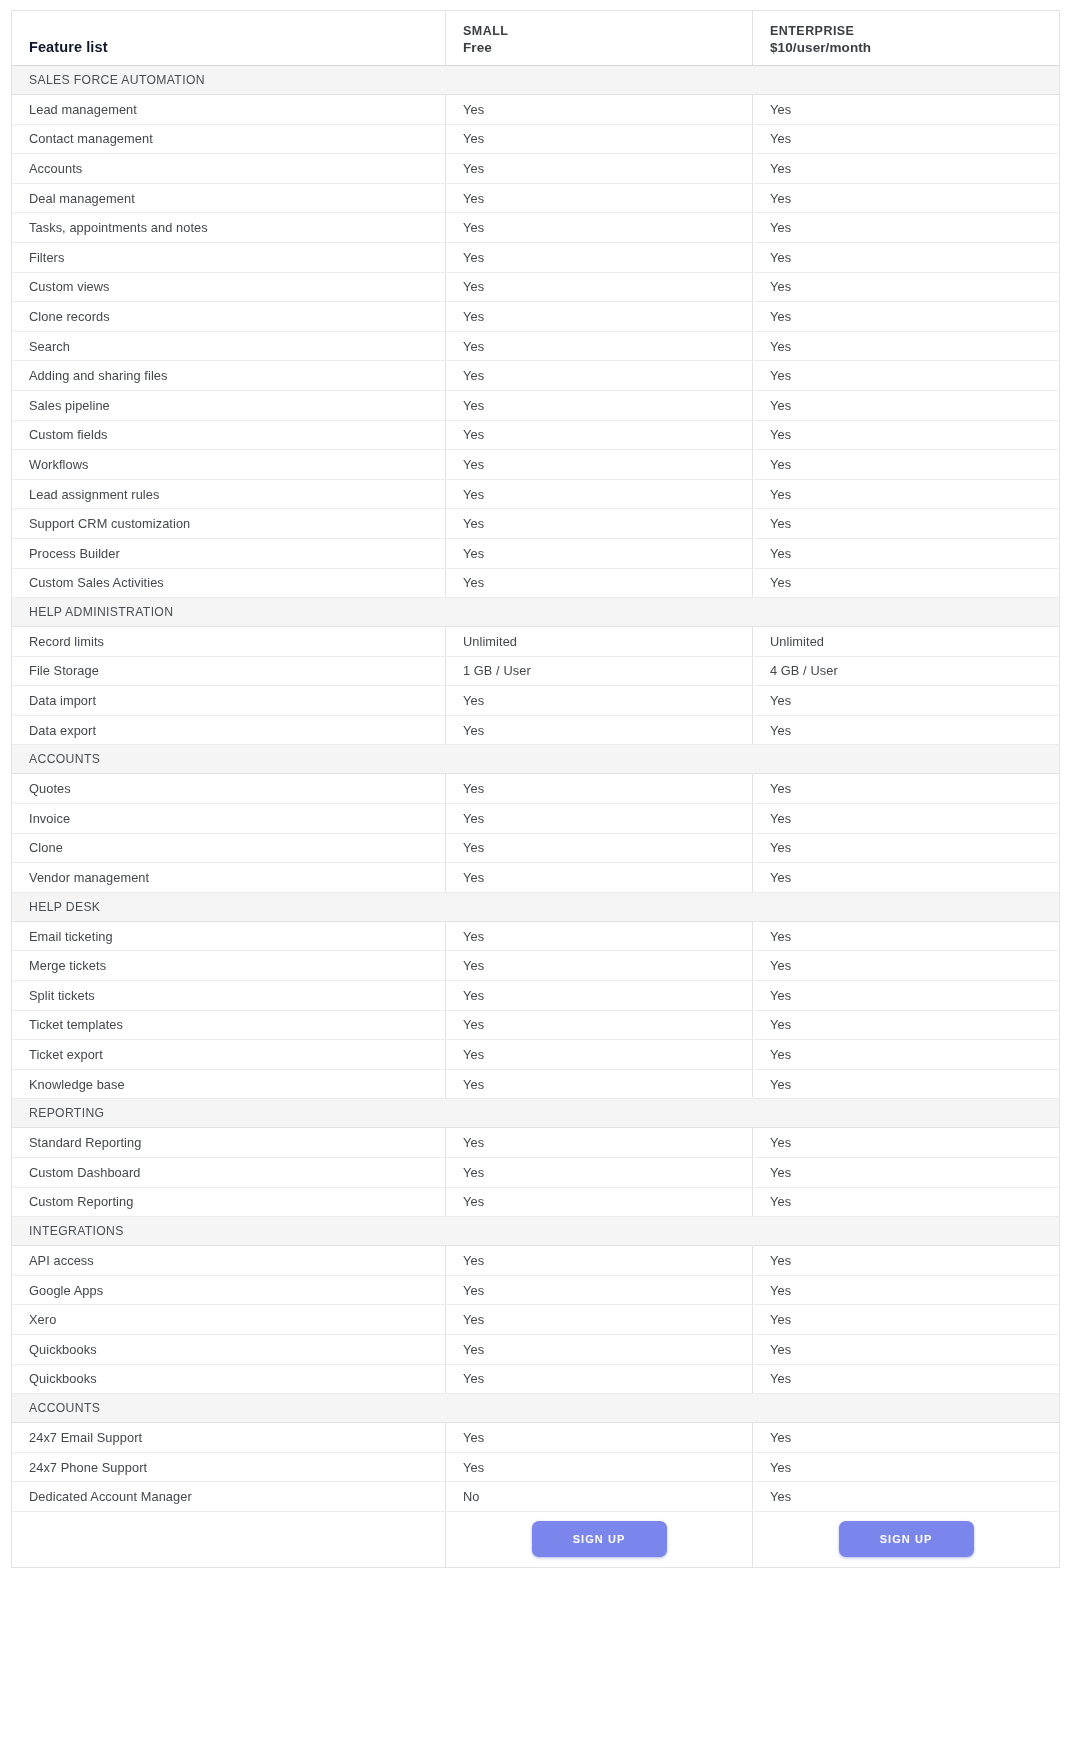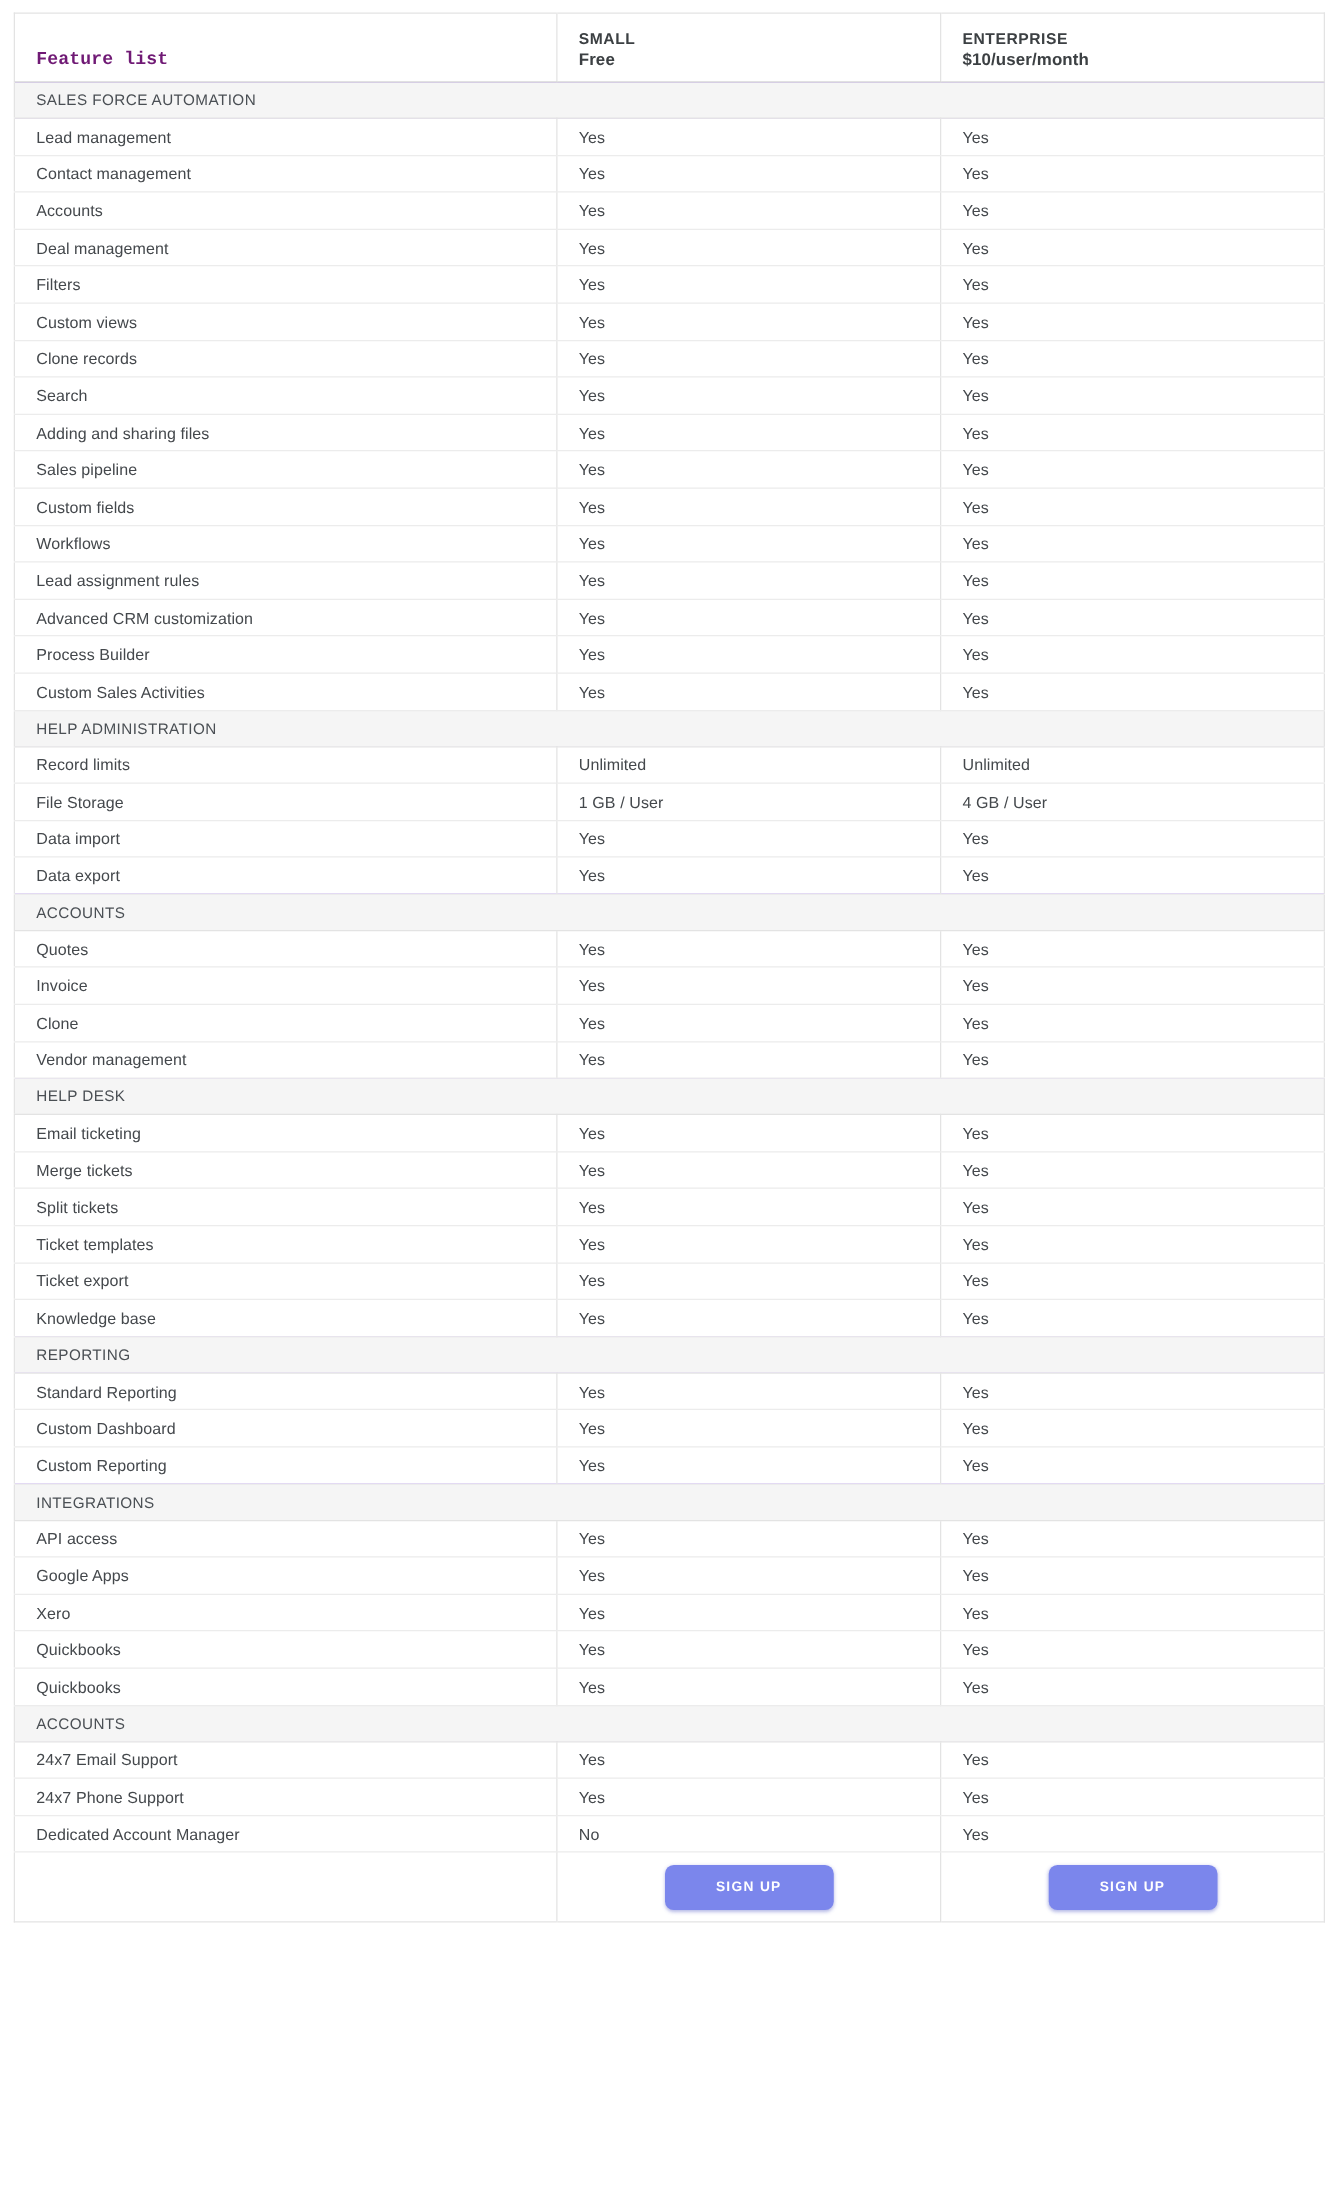--- a/index.html
+++ b/index.html
@@ -31,23 +31,22 @@
     vertical-align: bottom;
     padding: 0 0 9px 17px;
     border-right: 1px solid #e3e3e3;
     border-bottom: 1px solid #d8d8d8;
     background: #ffffff;
   }
   th:last-child { border-right: none; }
   .th-feature {
     font-size: 14.5px;
     font-weight: bold;
-    color: #701a75;
+    color: #0f172a;
     letter-spacing: .1px;
-    font-family: Liberation Mono, monospace;
   }
   .plan-name {
     display: block;
     font-size: 12.5px;
     font-weight: bold;
     color: #3c4043;
     letter-spacing: .45px;
     line-height: 16px;
   }
   .plan-price {
@@ -159,20 +158,25 @@
           <td>Accounts</td>
           <td>Yes</td>
           <td>Yes</td>
         </tr>
         <tr class="feat-row">
           <td>Deal management</td>
           <td>Yes</td>
           <td>Yes</td>
         </tr>
         <tr class="feat-row">
+          <td>Tasks, appointments and notes</td>
+          <td>Yes</td>
+          <td>Yes</td>
+        </tr>
+        <tr class="feat-row">
           <td>Filters</td>
           <td>Yes</td>
           <td>Yes</td>
         </tr>
         <tr class="feat-row">
           <td>Custom views</td>
           <td>Yes</td>
           <td>Yes</td>
         </tr>
         <tr class="feat-row">
@@ -204,21 +208,21 @@
           <td>Workflows</td>
           <td>Yes</td>
           <td>Yes</td>
         </tr>
         <tr class="feat-row">
           <td>Lead assignment rules</td>
           <td>Yes</td>
           <td>Yes</td>
         </tr>
         <tr class="feat-row">
-          <td>Advanced CRM customization</td>
+          <td>Support CRM customization</td>
           <td>Yes</td>
           <td>Yes</td>
         </tr>
         <tr class="feat-row">
           <td>Process Builder</td>
           <td>Yes</td>
           <td>Yes</td>
         </tr>
         <tr class="feat-row">
           <td>Custom Sales Activities</td>

